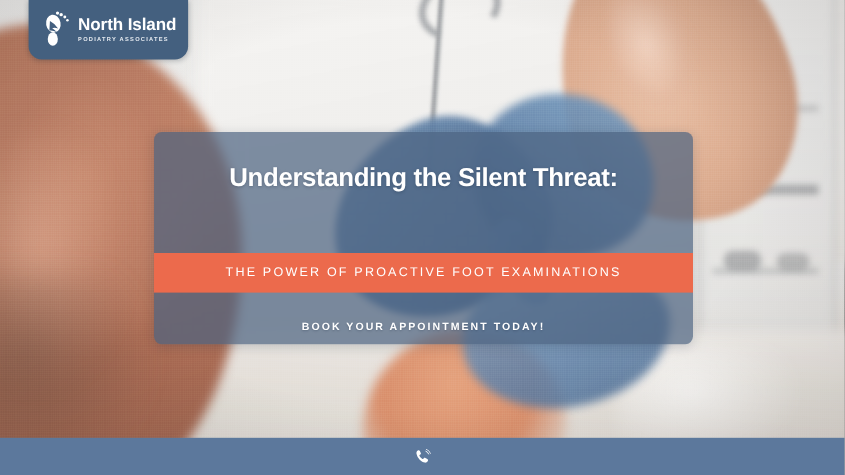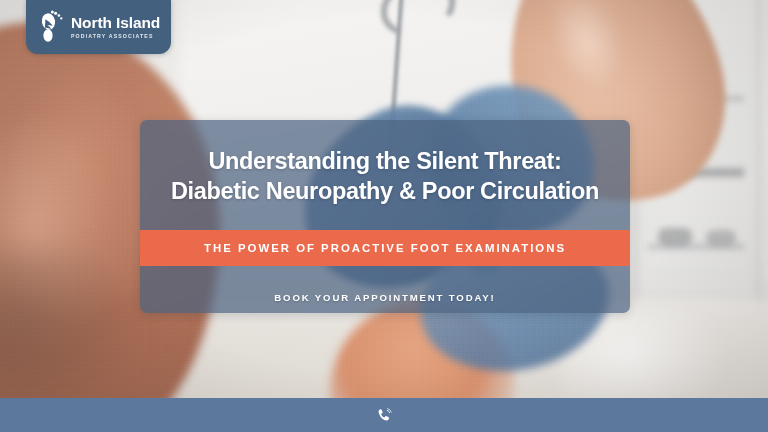--- a/index.html
+++ b/index.html
@@ -275,21 +275,21 @@
     top: 110px;
     height: 36px;
     background: #ec6a4c;
     display: flex;
     align-items: center;
     justify-content: center;
   }
   .strip-text {
     color: #ffffff;
     font-size: 11.4px;
-    font-weight: 700;
+    font-weight: 400;
     letter-spacing: 2.0px;
     white-space: nowrap;
   }
 
   .cta {
     position: absolute;
     left: 0; right: 0;
     top: 146px;
     height: 62px;
     display: flex;
@@ -372,21 +372,20 @@
     <div class="logo-text">
       <span class="logo-name">North Island</span>
       <span class="logo-sub">PODIATRY ASSOCIATES</span>
     </div>
   </div>
 
   <div class="card">
     <div class="card-head">
       <h1 class="headline">
         <span>Understanding the Silent Threat:</span>
-        <span class="l2">Diabetic Neuropathy &amp; Poor Circulation</span>
       </h1>
     </div>
 
     <div class="strip">
       <span class="strip-text">THE POWER OF PROACTIVE FOOT EXAMINATIONS</span>
     </div>
 
     <div class="cta">
       <span class="cta-text">BOOK YOUR APPOINTMENT TODAY!</span>
     </div>

